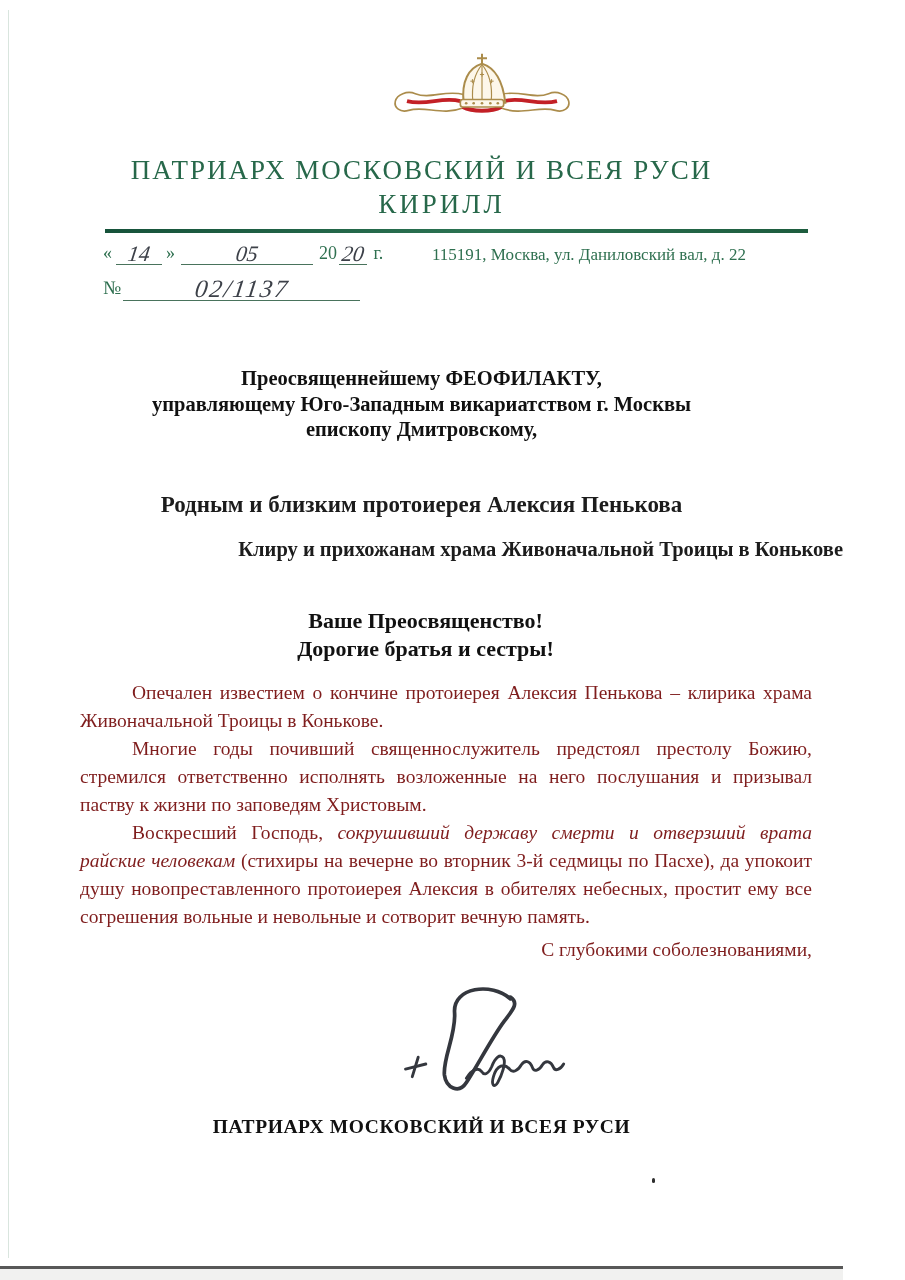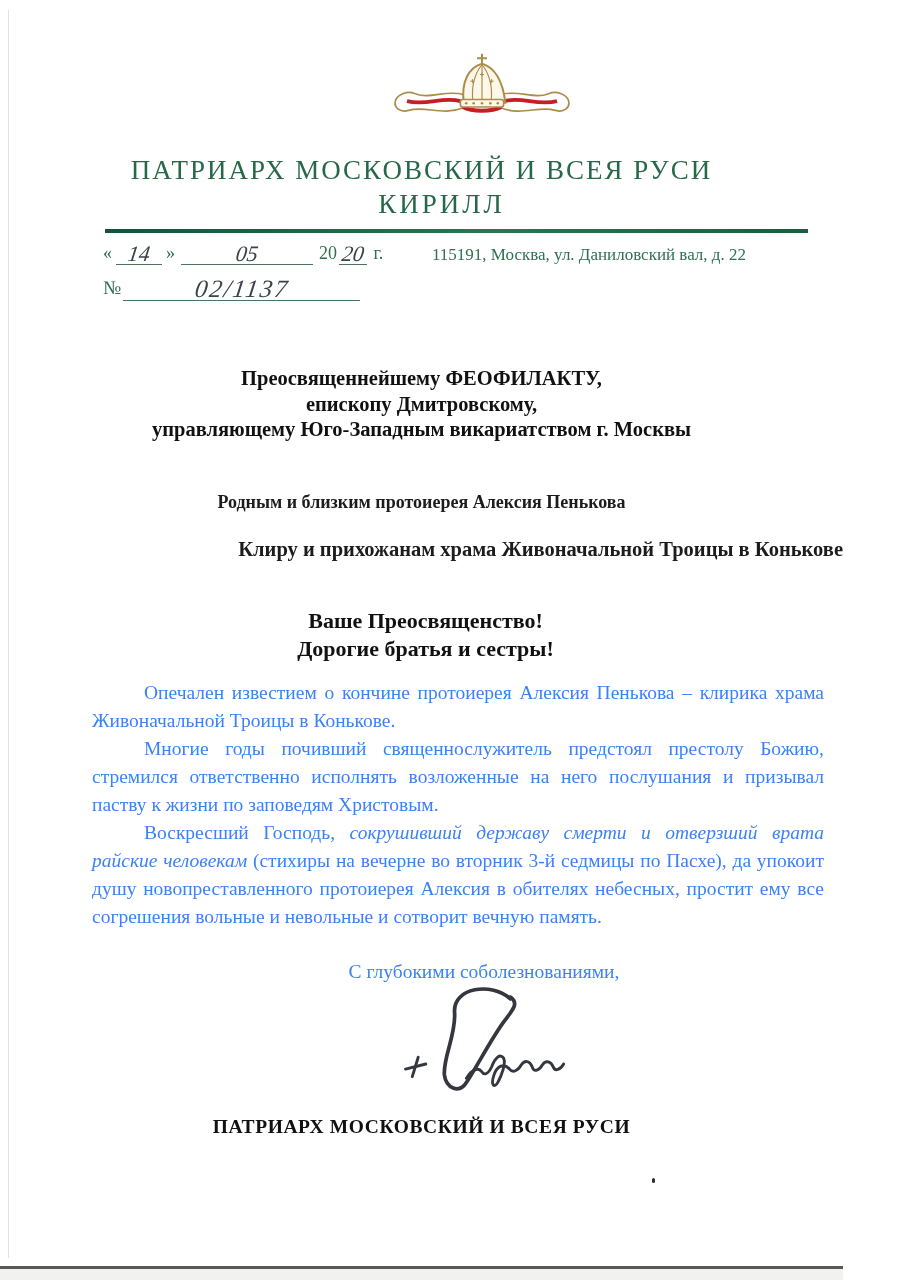--- a/index.html
+++ b/index.html
@@ -23,29 +23,29 @@
   .w-month{width:132px; margin:0 6px;}
   .w-year{width:28px; margin:0 2px;}
   .w-num{width:237px; margin-left:2px; height:26px;}
   .hw{font-style:italic; color:#3d4149; display:inline-block; transform:skewX(-8deg);
       font-size:22px; line-height:20px; position:relative; top:2px;}
   .hw-num{font-size:25px; line-height:24px; top:3px; letter-spacing:2px;}
   .address{position:absolute; right:97px; top:245px; font-size:17px; color:#2f7050;}
   
   .recipients{position:absolute; left:0; right:0; top:366px; text-align:center;
       font-weight:bold; font-size:20.5px; line-height:25.5px; color:#111;}
-  .line-family{position:absolute; left:0; right:0; top:492px; text-align:center; font-weight:bold; font-size:18px;}
+  .line-family{position:absolute; left:0; right:0; top:492px; text-align:center; font-weight:bold; font-size:23px;}
   .line-parish{position:absolute; left:0; right:0; top:538px; text-align:right; font-weight:bold; font-size:20.5px;}
   .salutation{position:absolute; left:8px; right:0; top:607px; text-align:center;
       font-weight:bold; font-size:22px; line-height:28px; color:#111;}
   
-  .body-block{position:absolute; left:92px; top:679px; width:732px;
-      font-size:19.5px; line-height:28px; text-align:justify; color:#3b82f6;}
+  .body-block{position:absolute; left:80px; top:679px; width:732px;
+      font-size:19.5px; line-height:28px; text-align:justify; color:#7f1d1d;}
   .body-block p{margin:0; text-indent:52px;}
-  .body-block .closing{margin-top:27px; text-align:center;}
+  .body-block .closing{margin-top:5px; text-align:right;}
   
   .signature{position:absolute; left:392px; top:980px; width:186px; height:124px;}
   .signoff{position:absolute; left:0; right:0; top:1116px; text-align:center;
       font-weight:bold; font-size:19.5px; letter-spacing:0.6px; color:#111;}
   
   .edge-left{position:absolute; left:8px; top:10px; width:1px; height:1248px; background:rgba(120,160,136,0.28);}
   .edge-bottom{position:absolute; left:0; top:1266px; width:905px; height:3px; background:#585858;}
   .edge-bottom-light{position:absolute; left:0; top:1269px; width:905px; height:11px; background:#f1f1f0;}
   .speck{position:absolute; left:652px; top:1178px; width:3px; height:5px; background:#2f2f2f; border-radius:2px;}
 </style>
@@ -90,22 +90,22 @@
   <div class="green-rule"></div>
 
   <div class="date-row"><span>«</span><span class="blank w-day"><span class="hw">14</span></span><span>»</span><span class="blank w-month"><span class="hw">05</span></span><span>20</span><span class="blank w-year"><span class="hw">20</span></span> <span>г.</span></div>
 
   <div class="address">115191, Москва, ул. Даниловский вал, д. 22</div>
 
   <div class="num-row"><span>№</span><span class="blank w-num"><span class="hw hw-num">02/1137</span></span></div>
 
   <div class="recipients">
     <div>Преосвященнейшему ФЕОФИЛАКТУ,</div>
+    <div>управляющему Юго-Западным викариатством г. Москвы</div>
     <div>епископу Дмитровскому,</div>
-    <div>управляющему Юго-Западным викариатством г. Москвы</div>
   </div>
   <div class="line-family">Родным и близким протоиерея Алексия Пенькова</div>
   <div class="line-parish">Клиру и прихожанам храма Живоначальной Троицы в Конькове</div>
 
   <div class="salutation">
     <div>Ваше Преосвященство!</div>
     <div>Дорогие братья и сестры!</div>
   </div>
 
   <div class="body-block">

